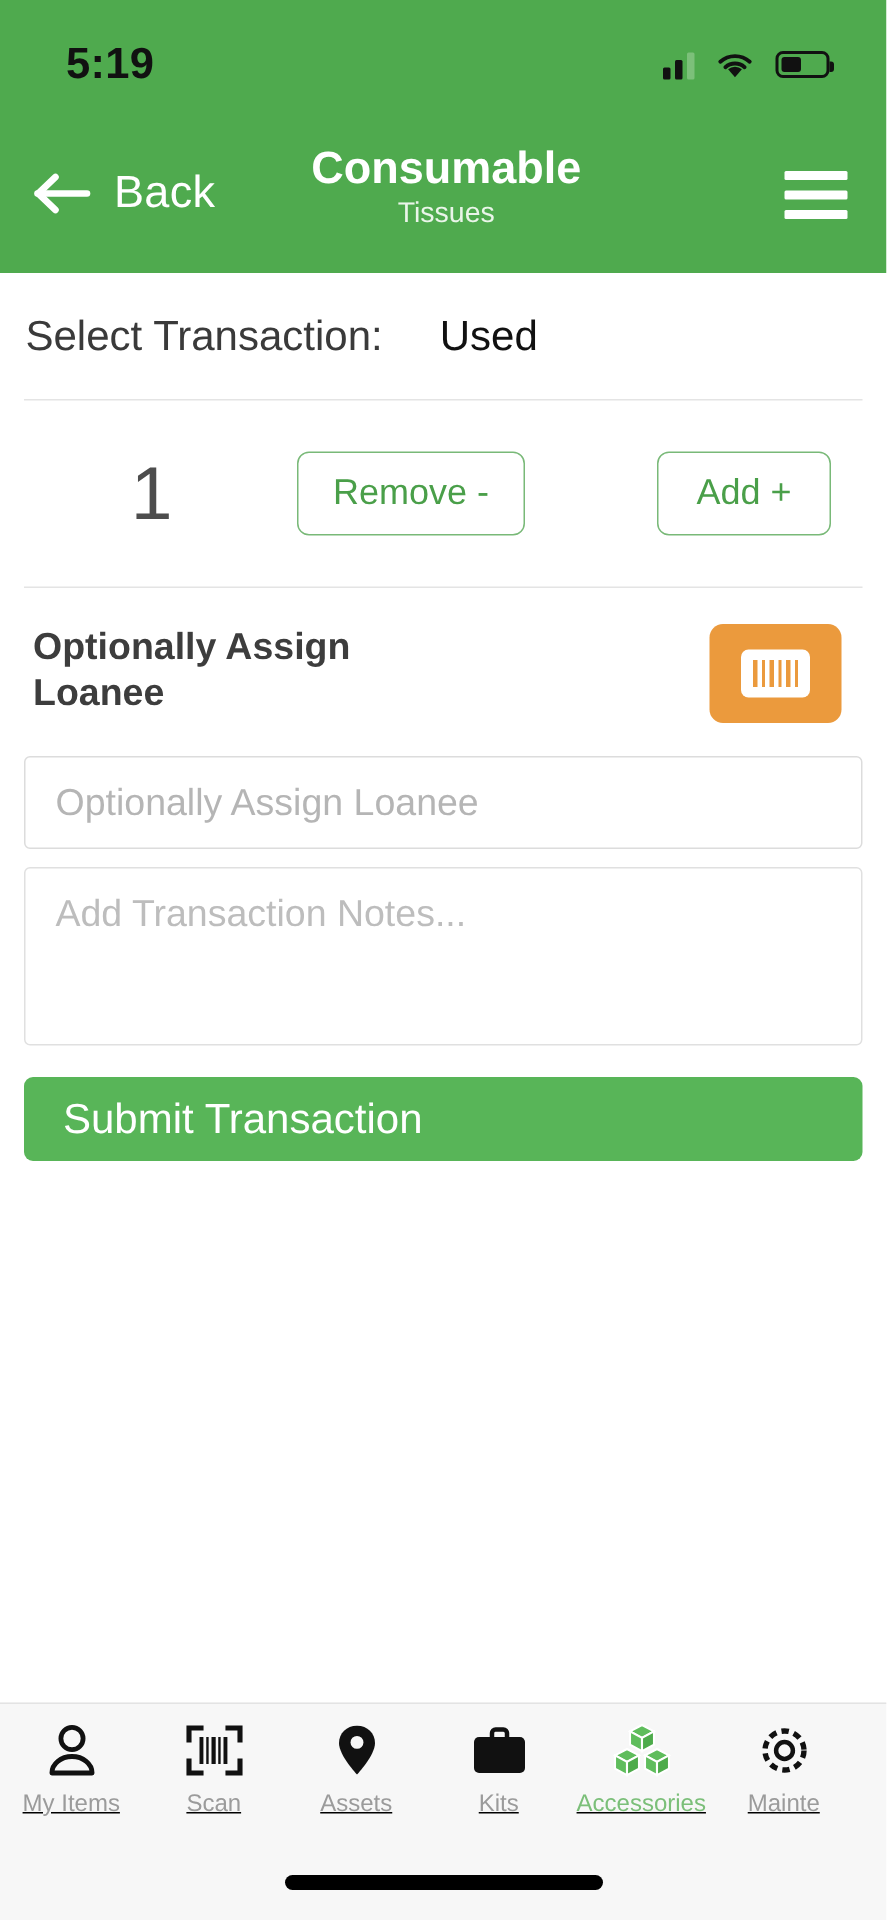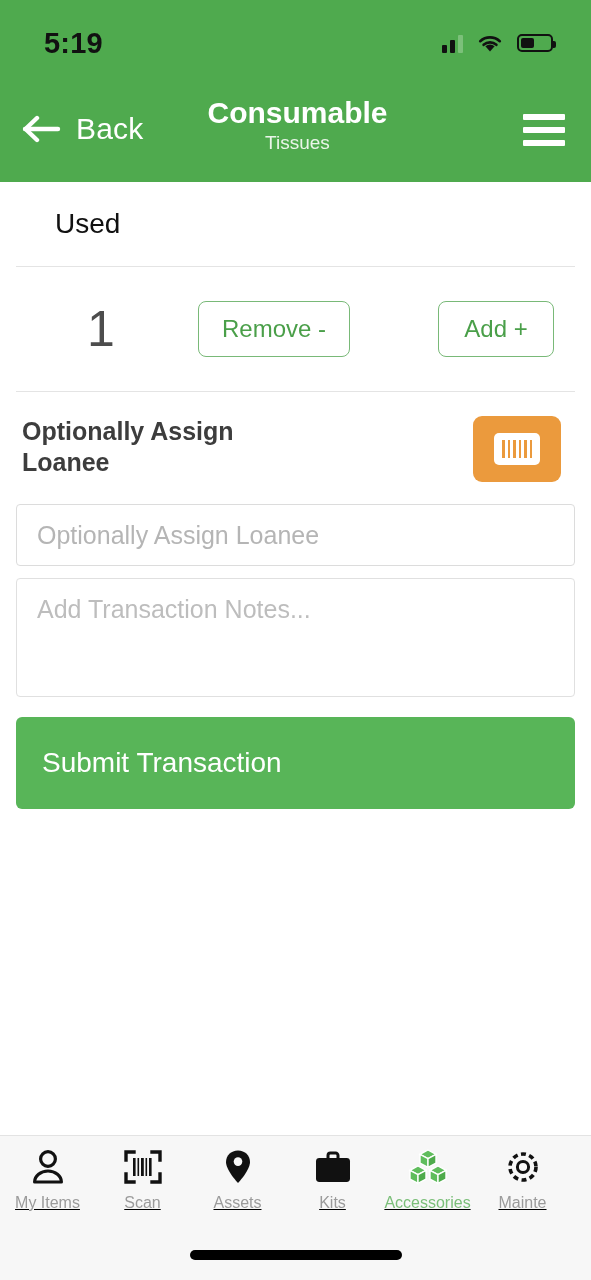--- a/index.html
+++ b/index.html
@@ -107,21 +107,21 @@
   .field::placeholder { color:#b5b5b5; }
   .notes {
     width:100%; height:119px; border:1px solid #e0e0e0; border-radius:4px;
     background:#fff; margin-top:12px; padding:14px 20px;
     font-size:25px; color:#7f1d1d; resize:none;
     font-family:"Liberation Sans", sans-serif; line-height:1.3;
   }
   .notes::placeholder { color:#bdbdbd; }
 
   .submit {
-    width:100%; height:92px; margin-top:16px;
+    width:100%; height:56px; margin-top:16px;
     background:#58b558; color:#fff; border:none; border-radius:6px;
     font-size:28px; text-align:left; padding-left:26px; cursor:pointer;
     font-family:"Liberation Sans", sans-serif;
   }
 
   
   .tabbar {
     flex:0 0 145px; background:#f7f7f7; border-top:1px solid #e3e3e3;
     position:relative;
   }
@@ -186,20 +186,21 @@
         <span></span>
           <span></span>
           <span></span>
       </div>
     </div>
   </div>
 
   <div class="content">
 
     <div class="row-select">
+      <span class="select-label">Select Transaction:</span>
       <span class="select-value">Used</span>
     </div>
 
     <div class="hr"></div>
 
     <div class="qty-row">
       <span class="qty-num">1</span>
       <button class="qty-btn remove">Remove -</button>
       <button class="qty-btn add">Add +</button>
     </div>

